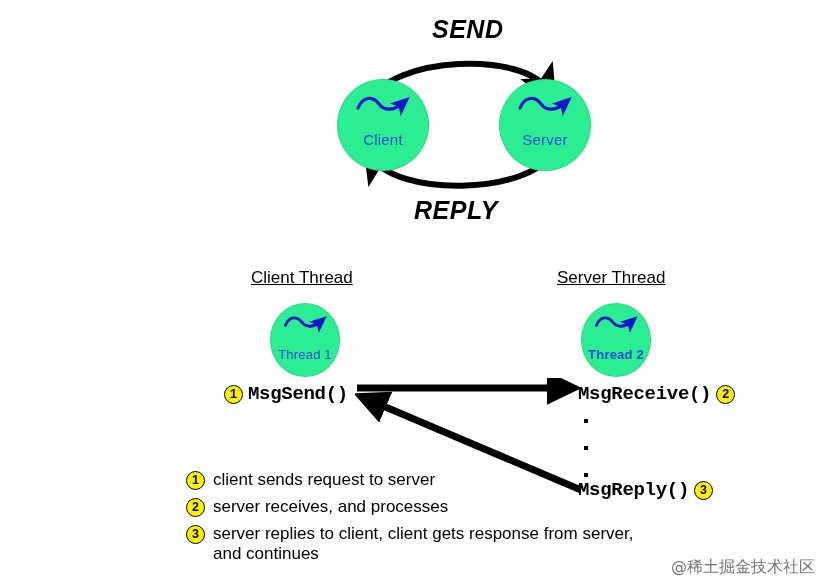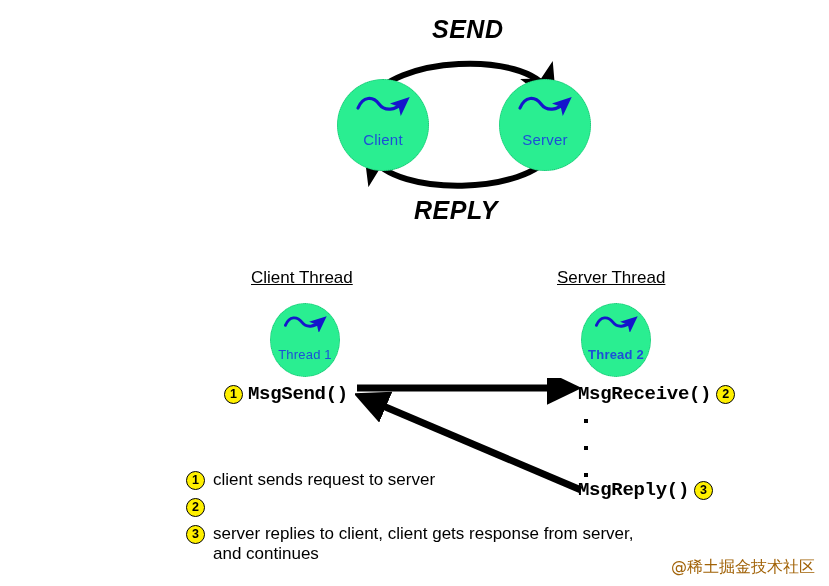--- a/index.html
+++ b/index.html
@@ -92,21 +92,21 @@
     font-size:17px;
     line-height:20px;
     white-space:pre-line;
   }
   .legend .badge{margin-top:1px;}
 
   .watermark{
     position:absolute;
     right:14px;bottom:8px;
     font-size:16px;
-    color:#a16207;
+    color:#737373;
     white-space:nowrap;
     font-family:"DejaVu Sans", sans-serif;
   }
 </style>
 </head>
 <body>
 
 <div class="canvas">
 
   <svg class="abs" style="left:330px;top:45px;" width="270" height="160" viewBox="0 0 270 160">
@@ -211,20 +211,21 @@
     <span class="badge">3</span>
   </div>
 
   <div class="legend">
     <div class="legend-item">
       <span class="badge">1</span>
       <span class="legend-text">client sends request to server</span>
     </div>
     <div class="legend-item">
       <span class="badge">2</span>
+      <span class="legend-text">server receives, and processes</span>
     </div>
     <div class="legend-item">
       <span class="badge">3</span>
       <span class="legend-text">server replies to client, client gets response from server,
     and continues</span>
     </div>
   </div>
 
   <div class="watermark">@稀土掘金技术社区</div>
 

